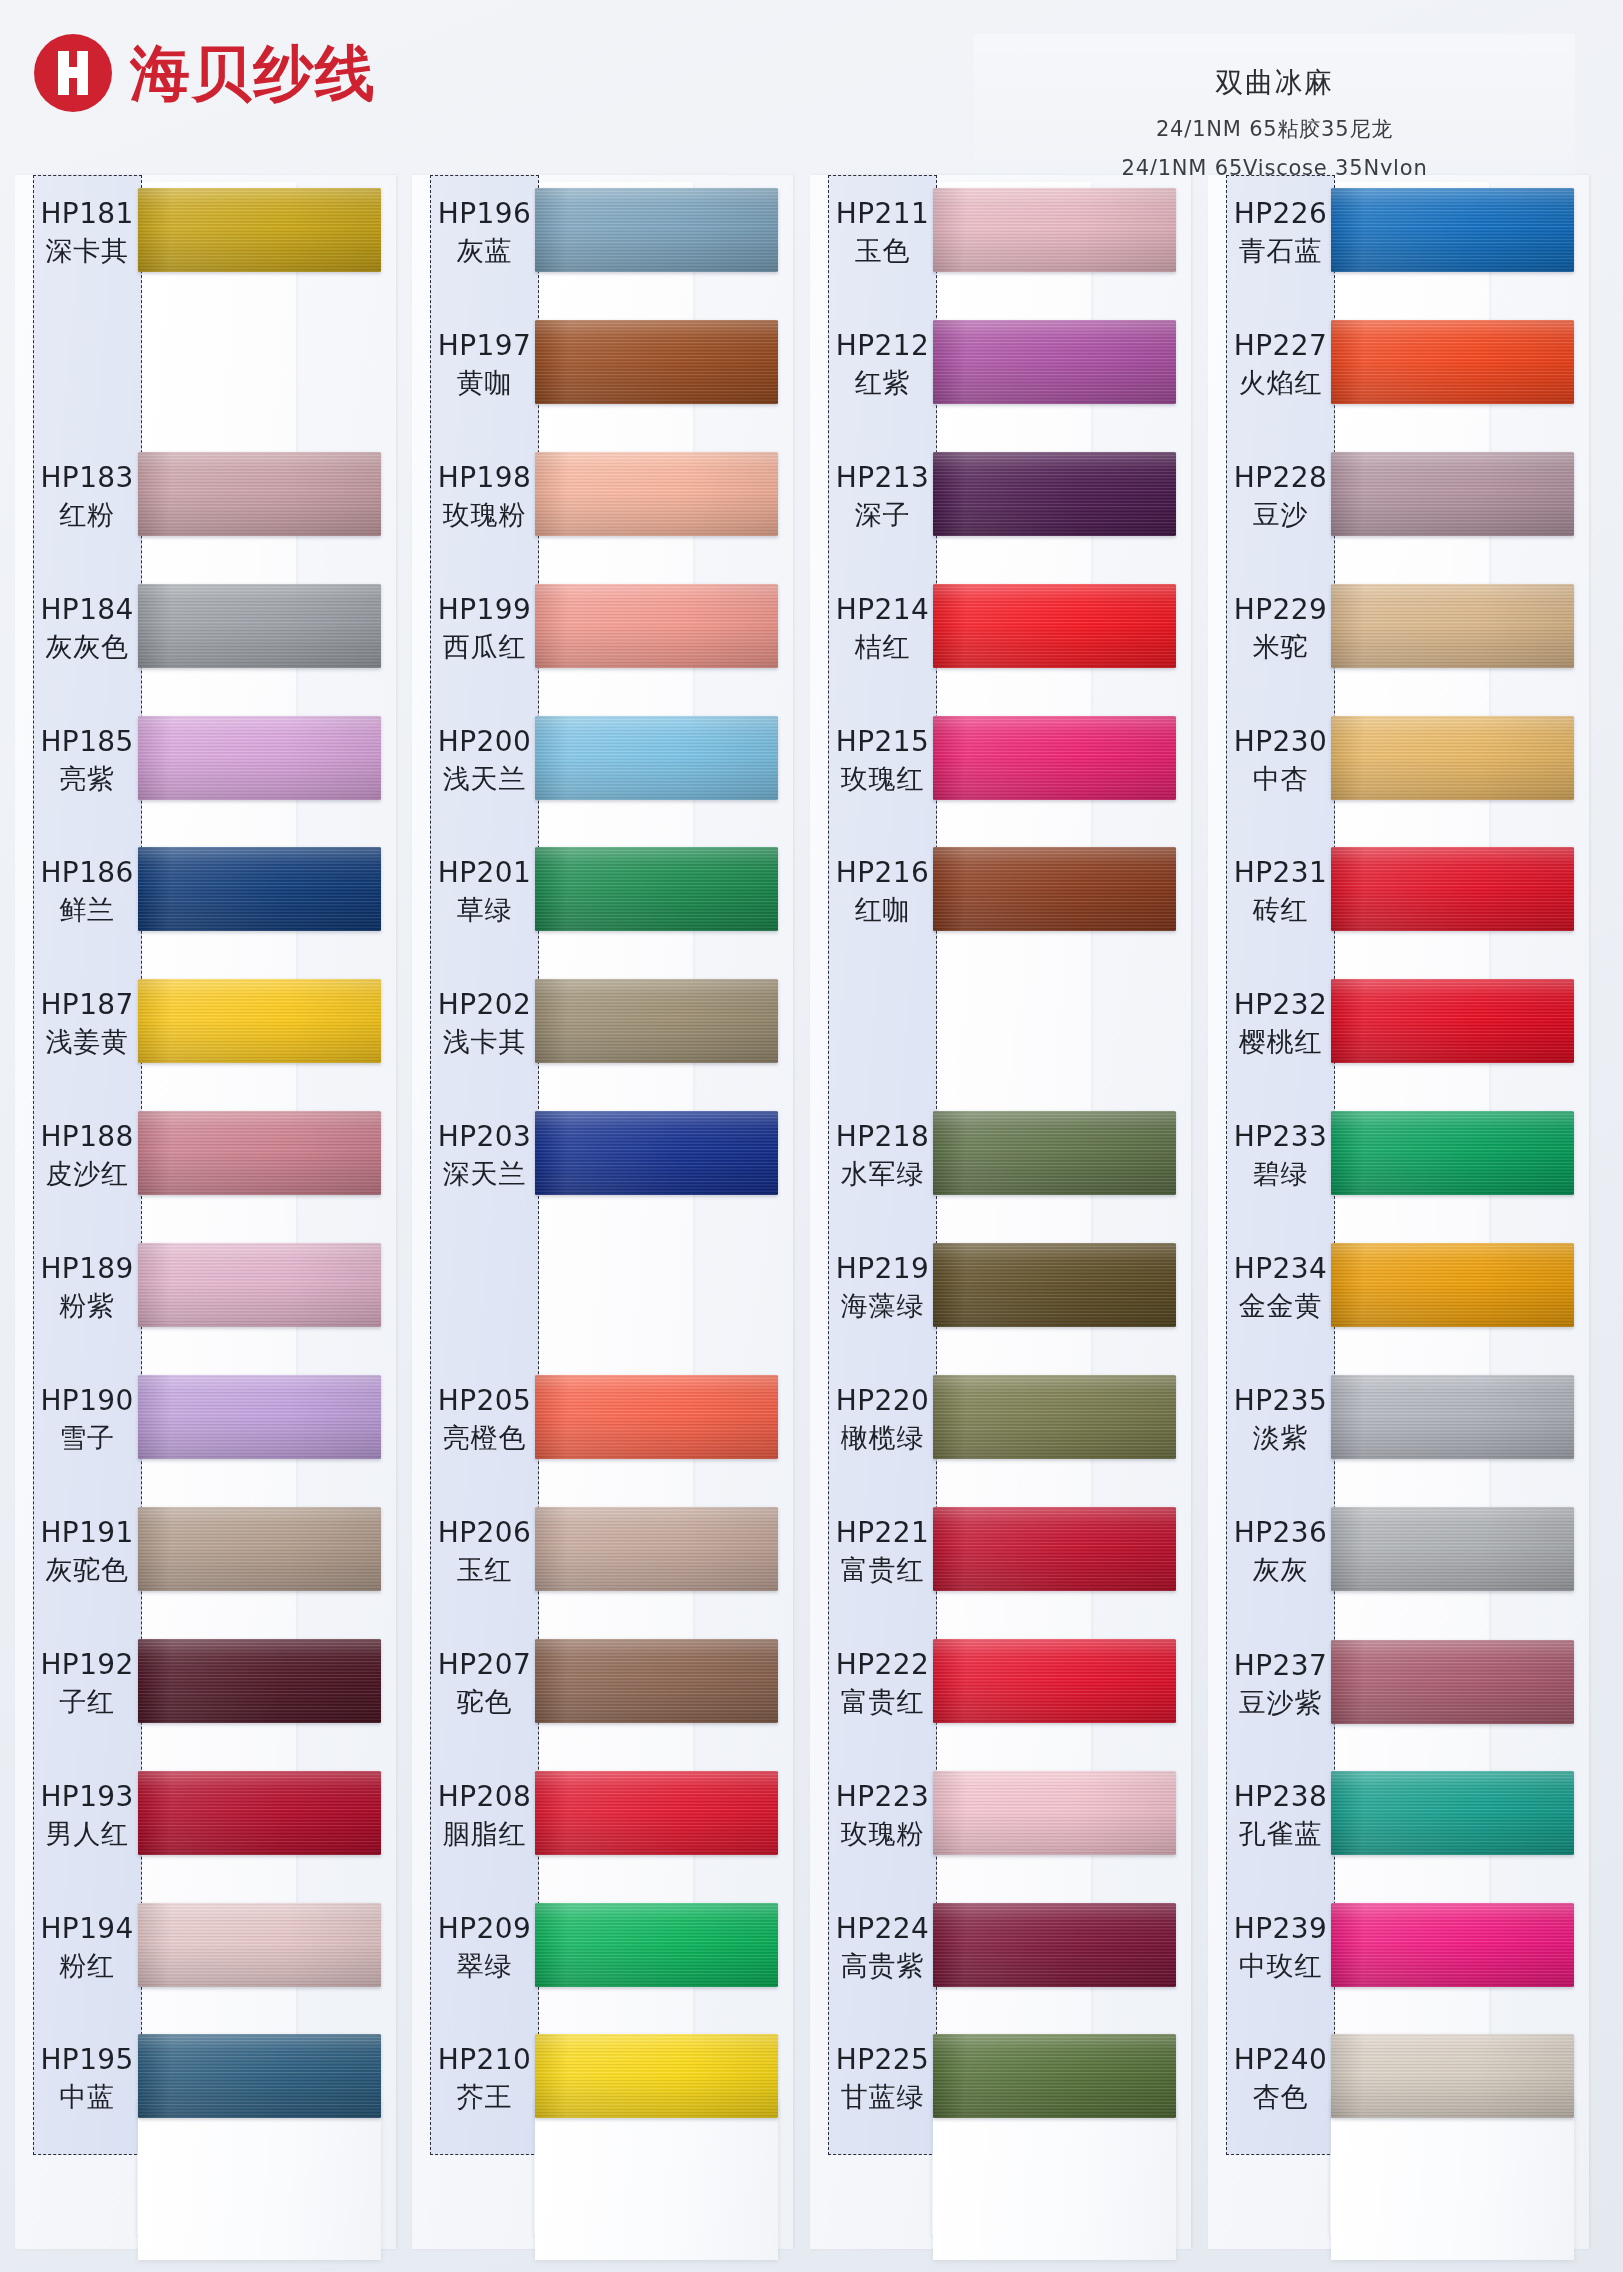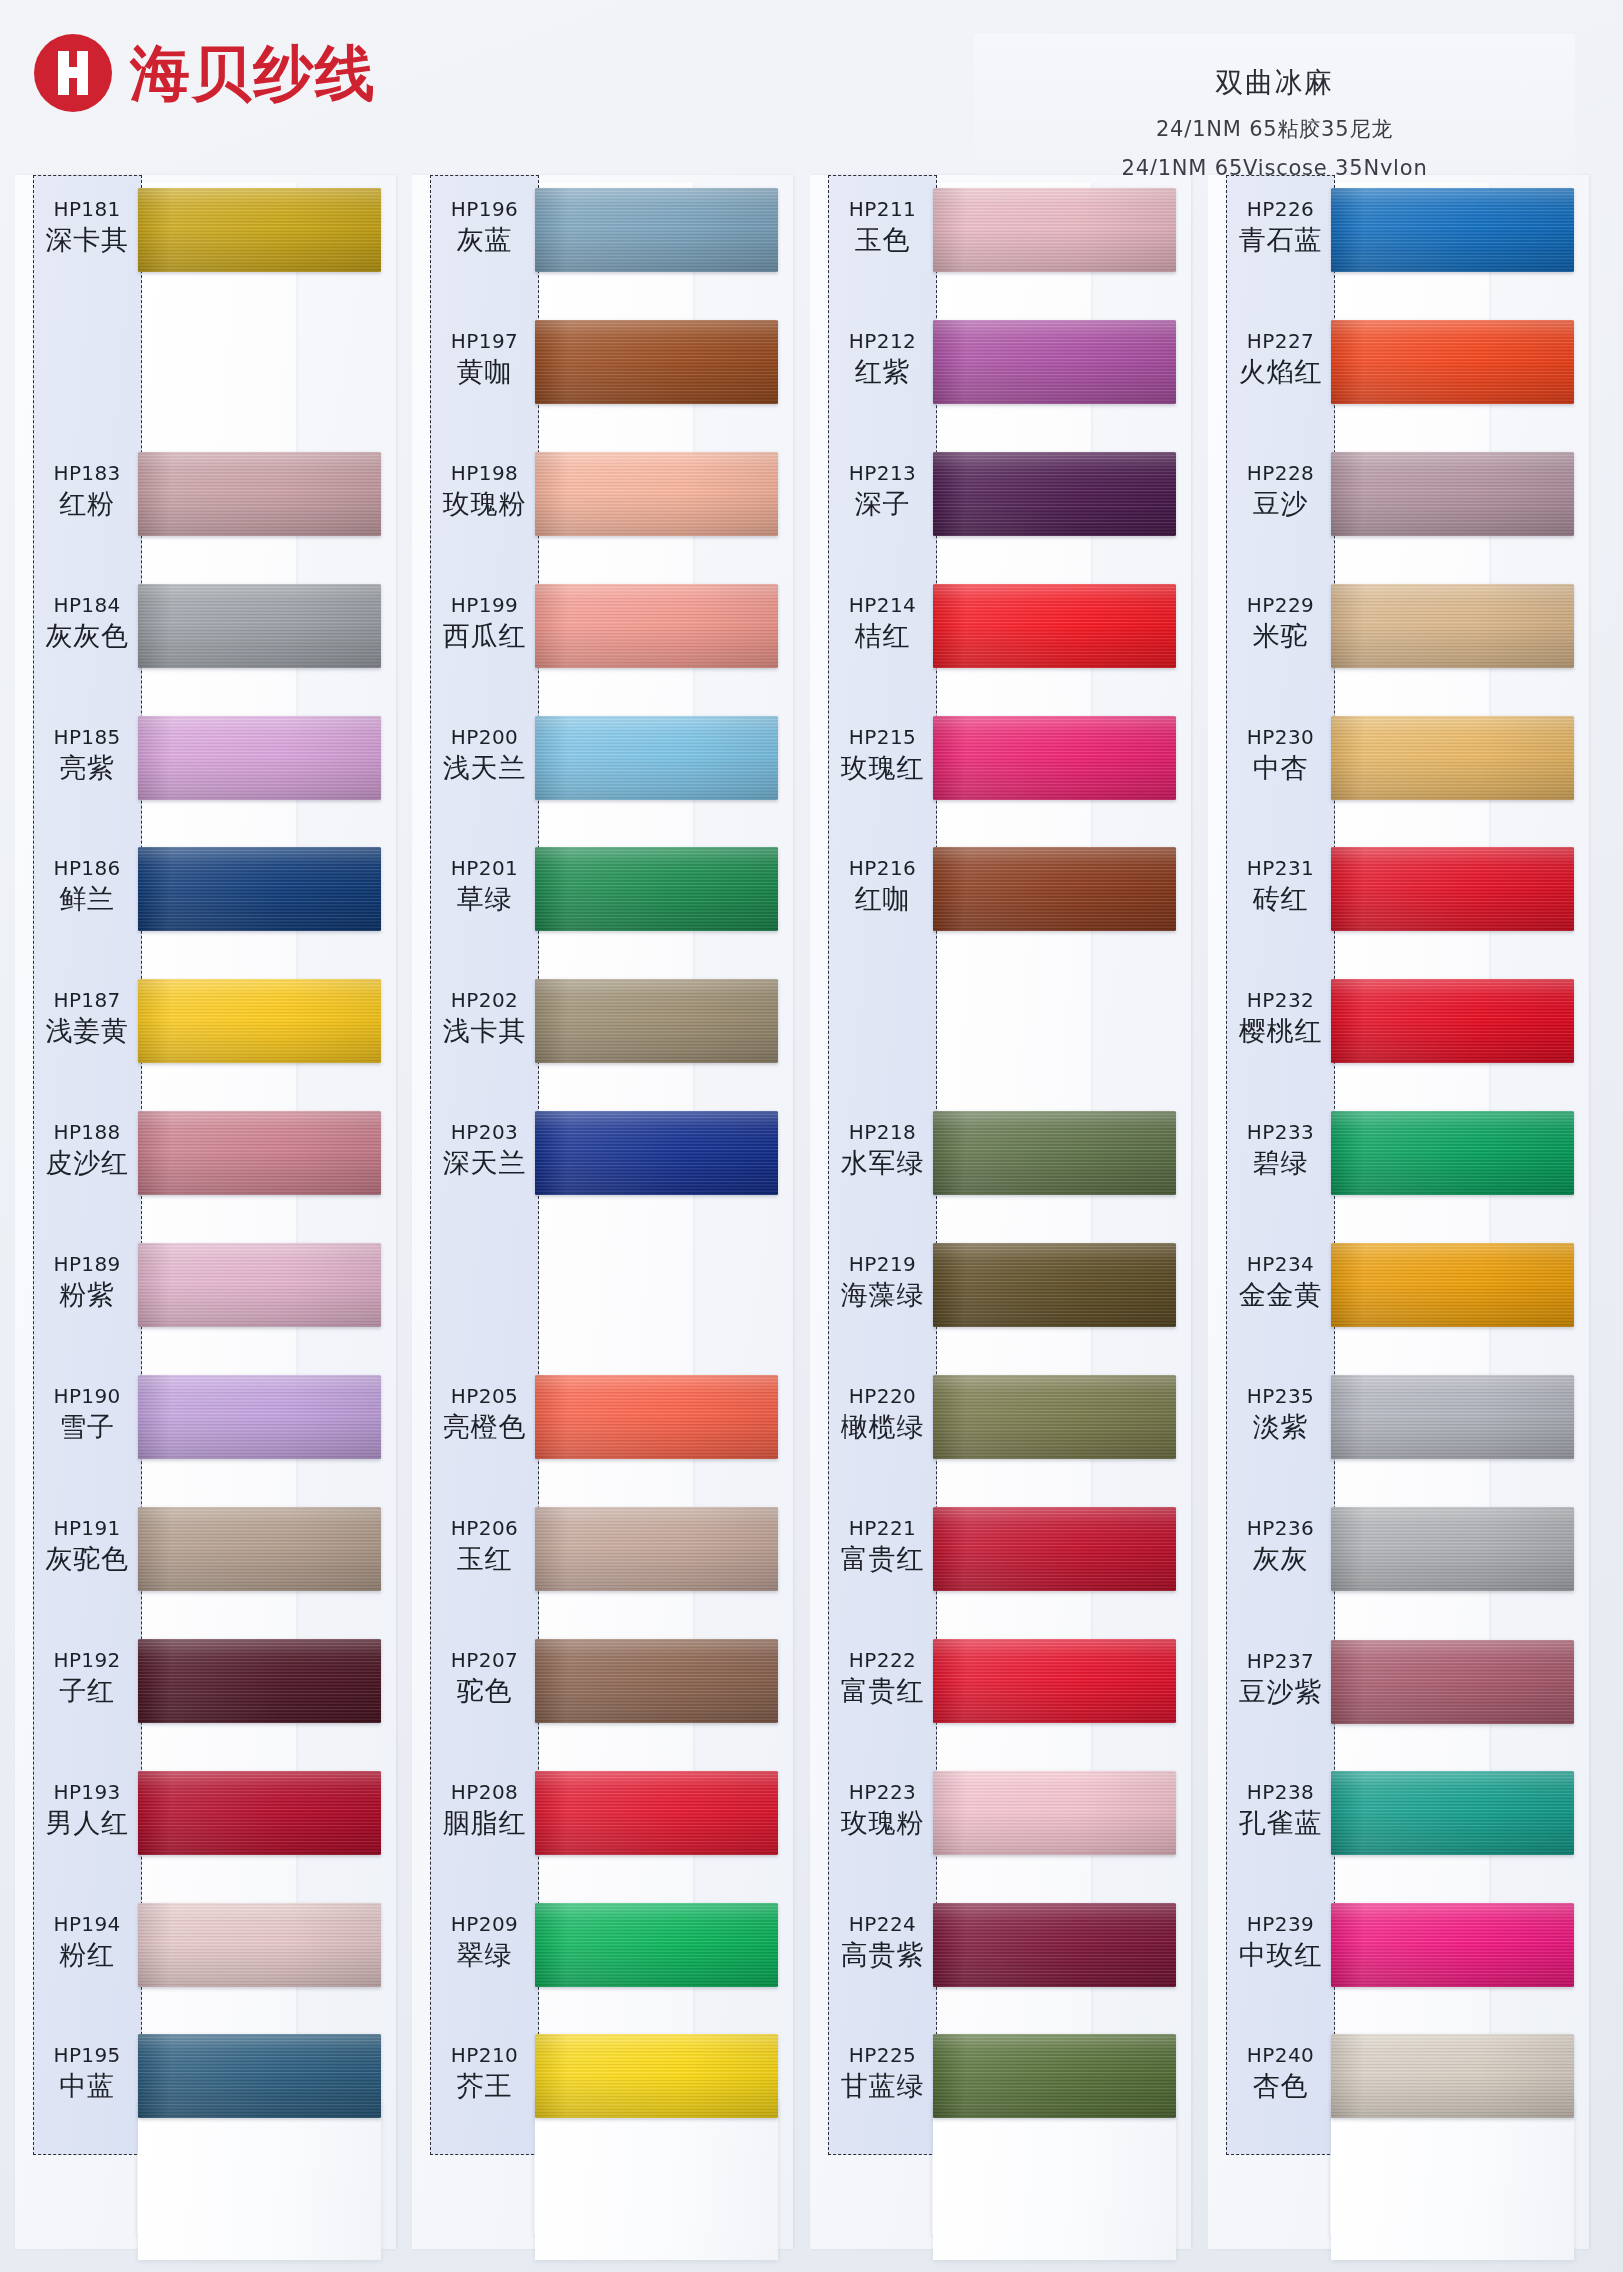--- a/index.html
+++ b/index.html
@@ -159,21 +159,21 @@
     top: 21px;
     width: 106px;
     text-align: center;
     font-family: "DejaVu Sans", sans-serif;
     color: #1d2027;
     line-height: 1.32;
     z-index: 4;
   }
   .code {
     display: block;
-    font-size: 20px;
+    font-size: 28px;
     letter-spacing: 0.4px;
   }
   .cname {
     display: block;
     font-size: 27px;
     letter-spacing: 0.8px;
   }
 
   
   .skein {

